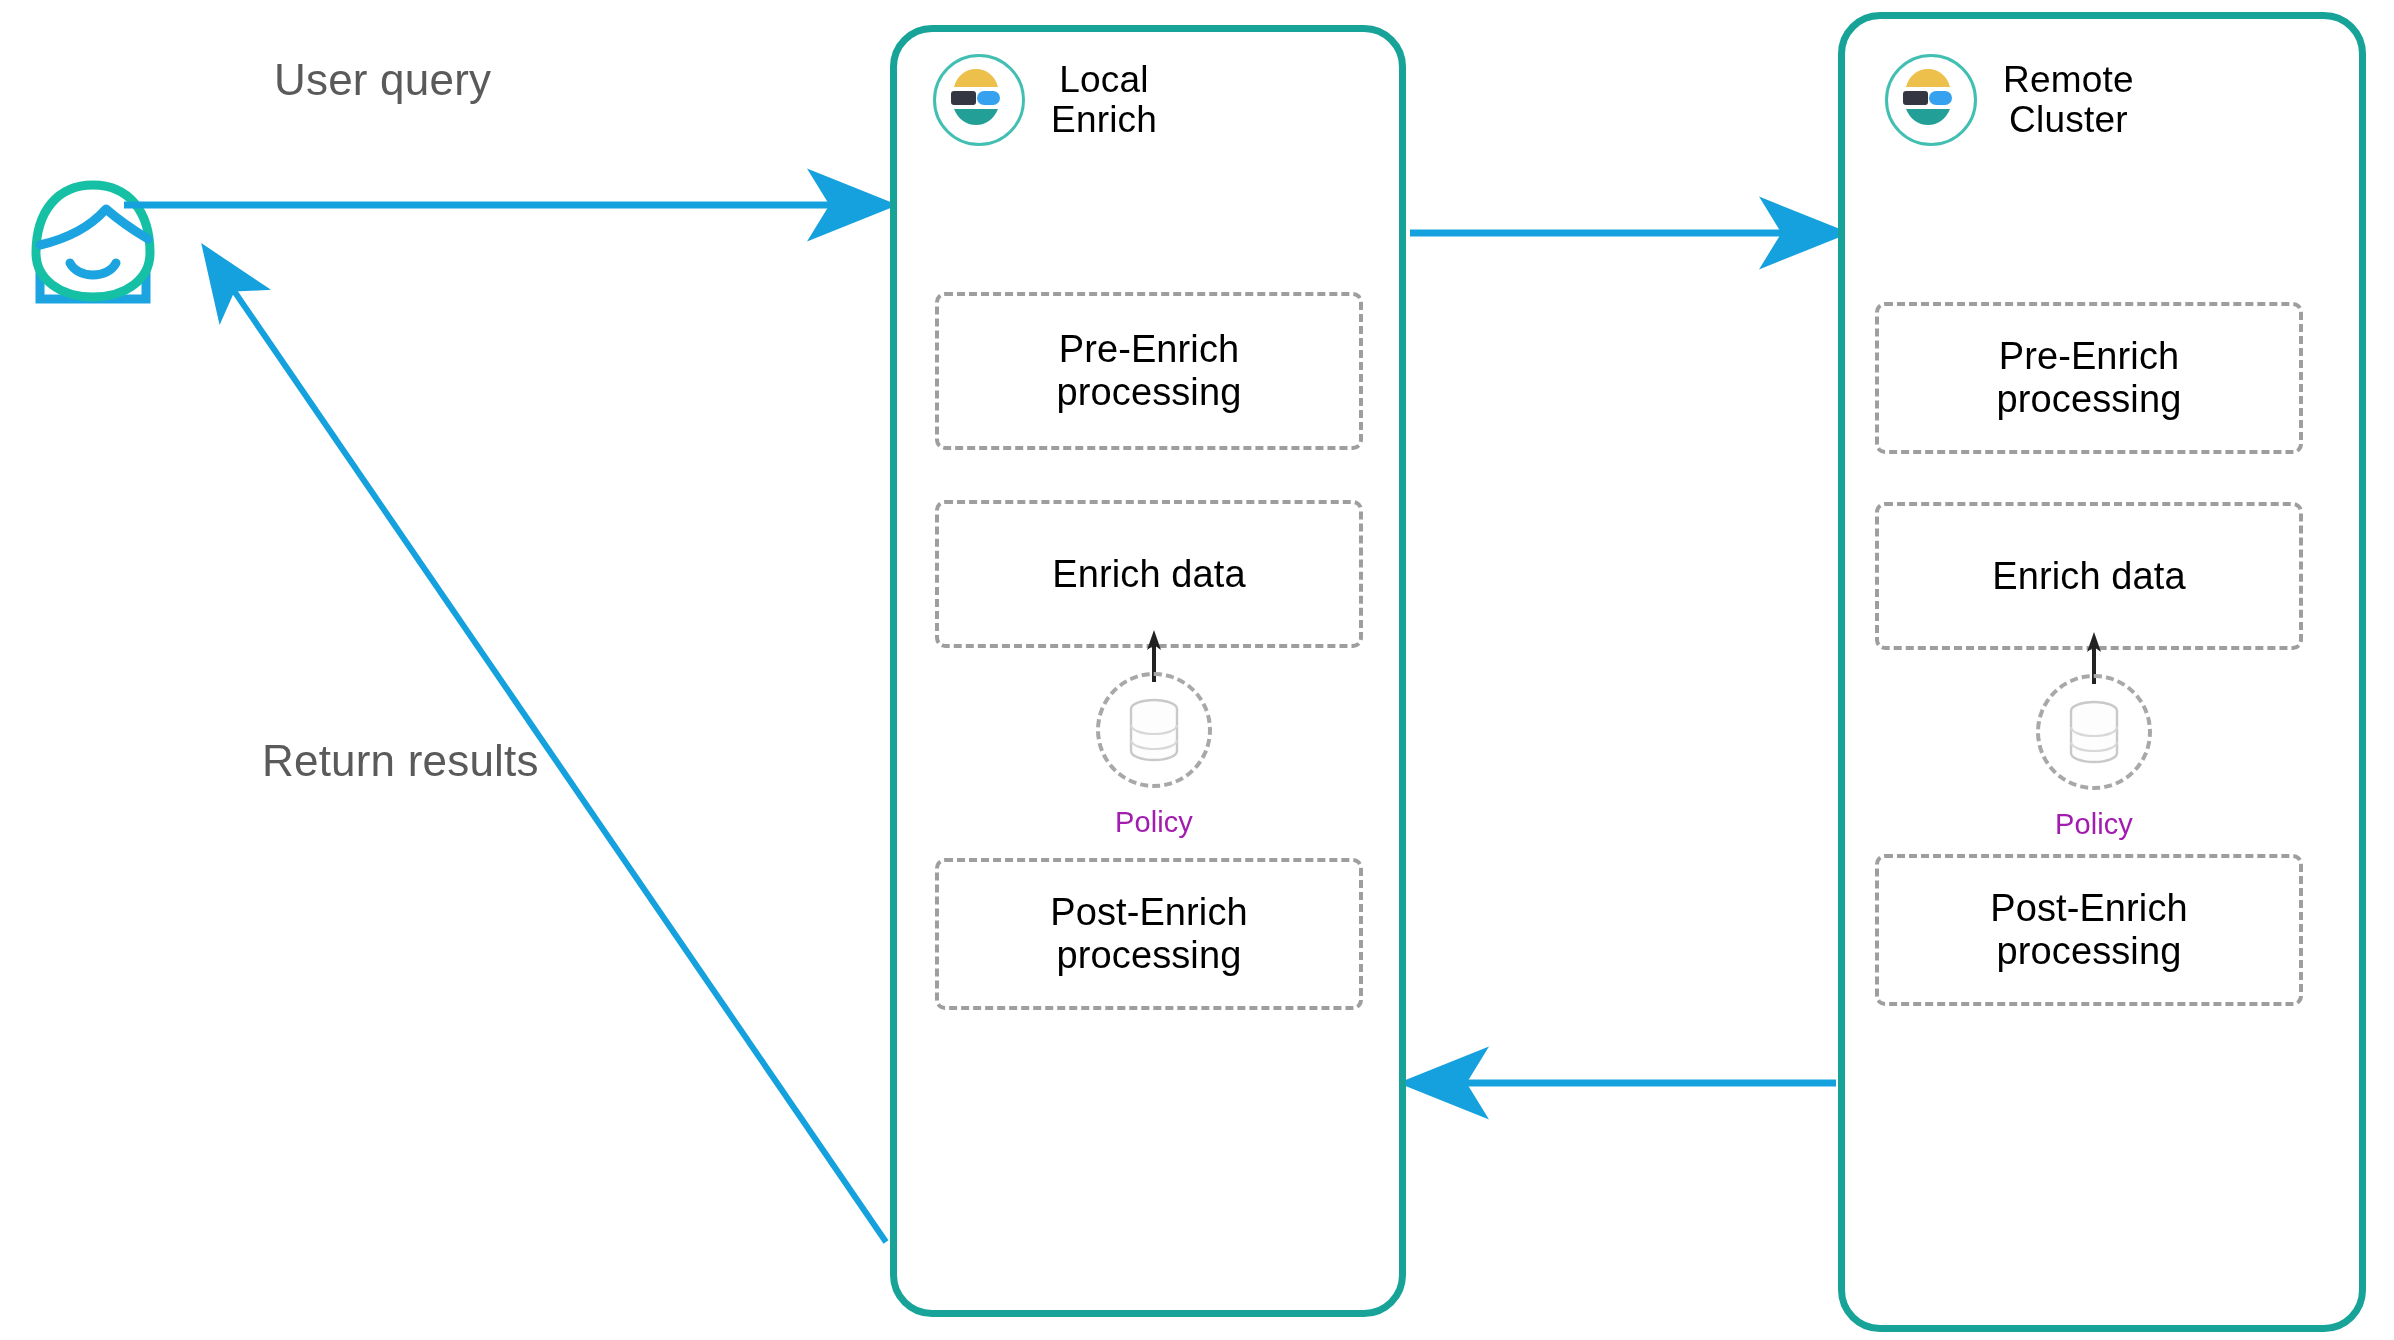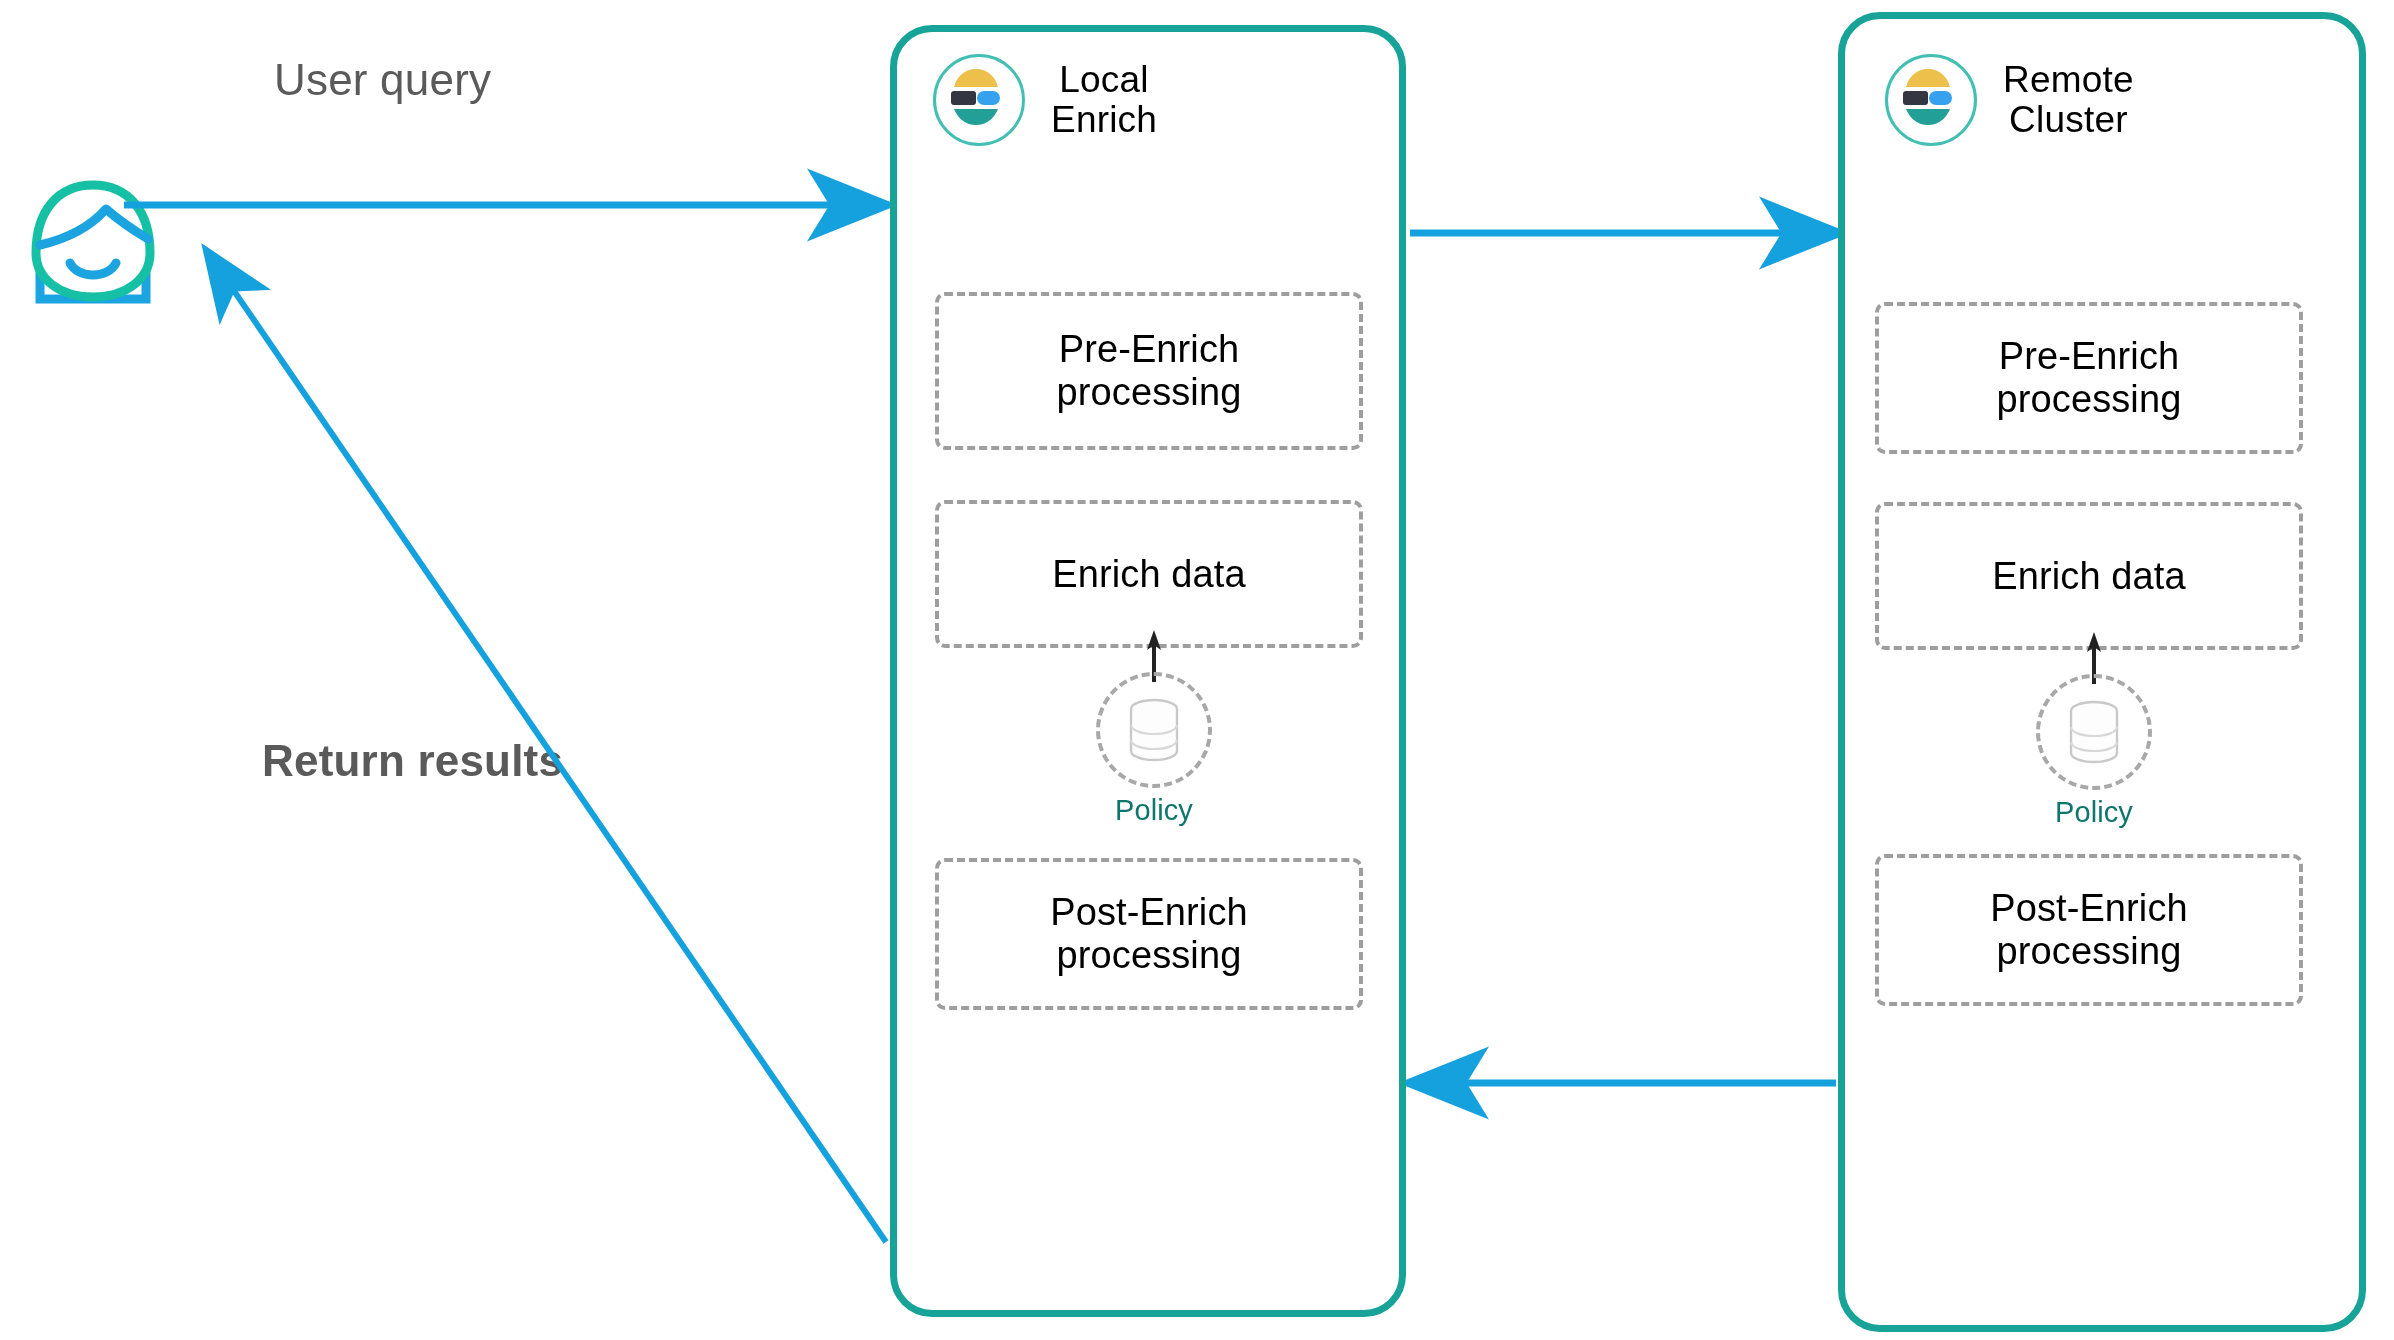--- a/index.html
+++ b/index.html
@@ -42,32 +42,32 @@
     font-size:38px;line-height:1.12;color:#000;text-align:center;
     white-space:pre-line;letter-spacing:.1px;
   }
 
   
   .policy{position:absolute;width:150px;text-align:center;}
   .policy-ring{
     width:108px;height:108px;border-radius:50%;
     border:4px dashed #a8a8a8;margin:0 auto;position:relative;
   }
-  .policy-label{font-size:29px;color:#0f766e;margin-top:6px;letter-spacing:.1px;}
+  .policy-label{font-size:29px;color:#a21caf;margin-top:18px;letter-spacing:.1px;}
   .policy-arrow{position:absolute;left:50%;transform:translateX(-50%);}
 
   
   .flow-label{
     position:absolute;font-size:44px;color:#5a5a5a;letter-spacing:.2px;
     white-space:nowrap;
   }
   #label-user-query{left:274px;top:55px;}
   #label-query{left:1015px;top:85px;}
   #label-return-data{left:968px;top:625px;}
-  #label-return-results{left:262px;top:736px;font-weight:bold;}
+  #label-return-results{left:262px;top:736px;}
 
   svg.overlay{position:absolute;left:0;top:0;width:2394px;height:1340px;pointer-events:none;}
 </style>
 </head>
 <body>
 
 <div id="stage">
 
   <div style="position:absolute;left:18px;top:175px;width:150px;height:130px;">
     <svg width="150" height="130" viewBox="0 0 150 130">

